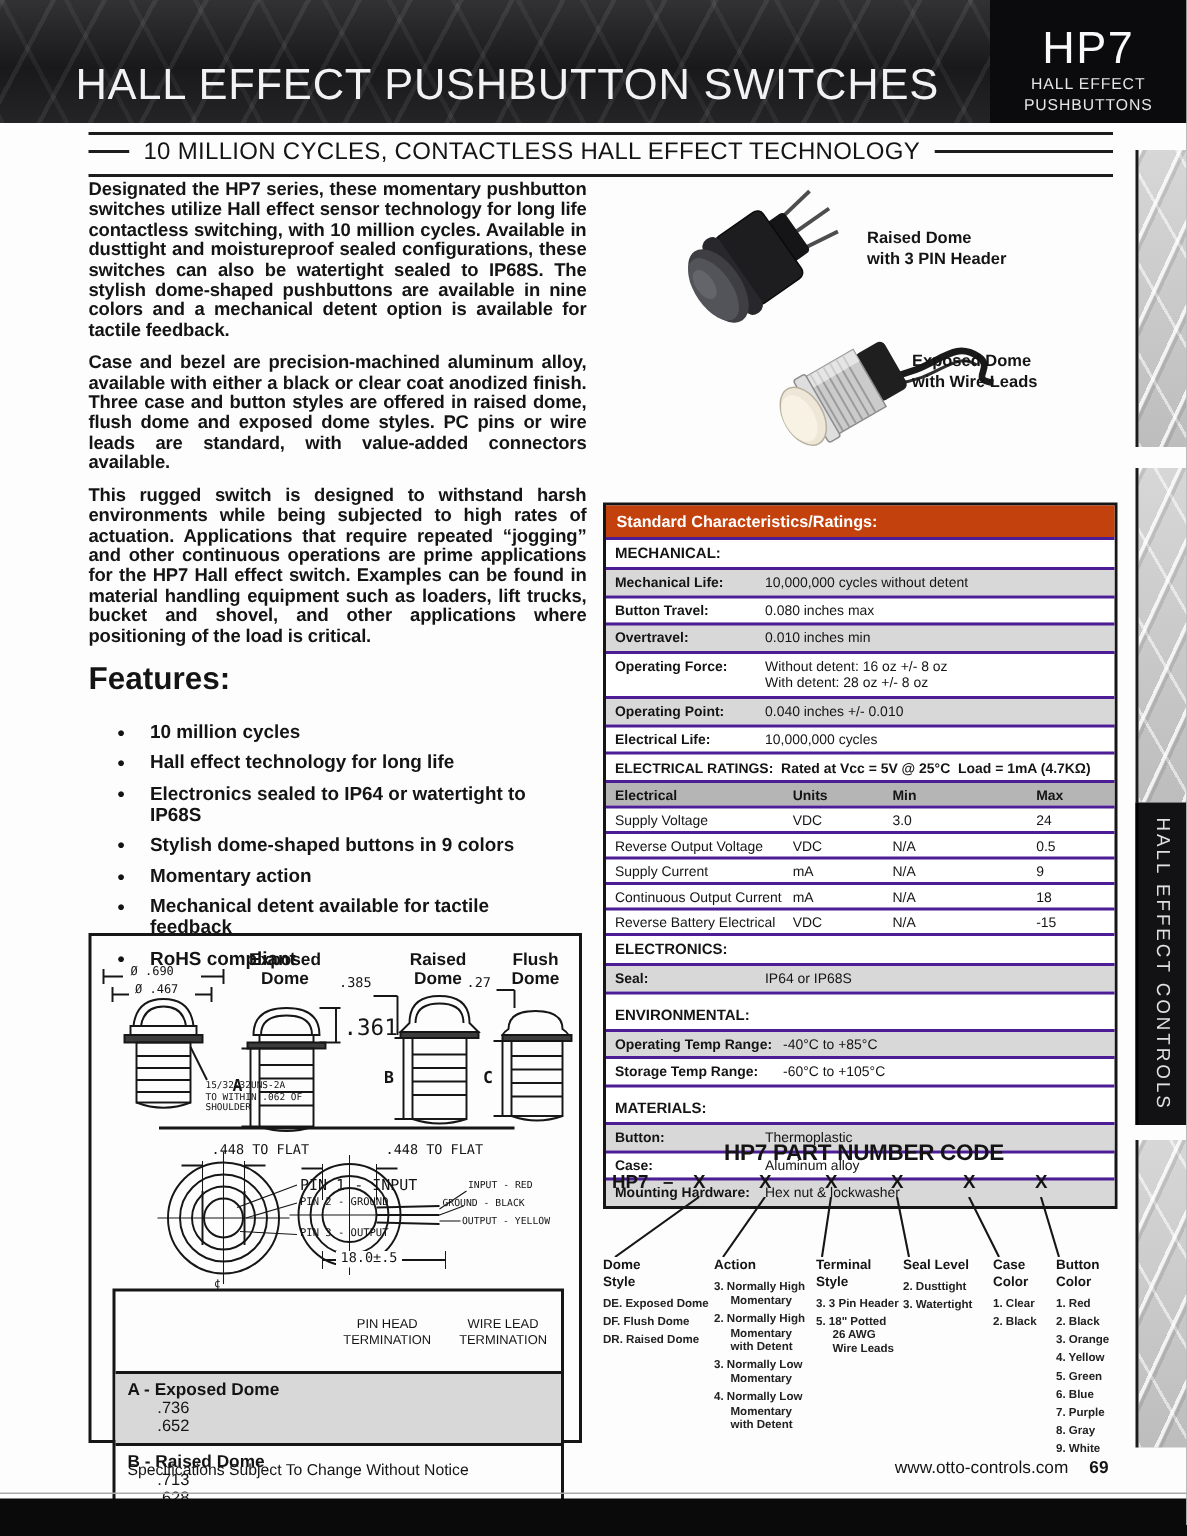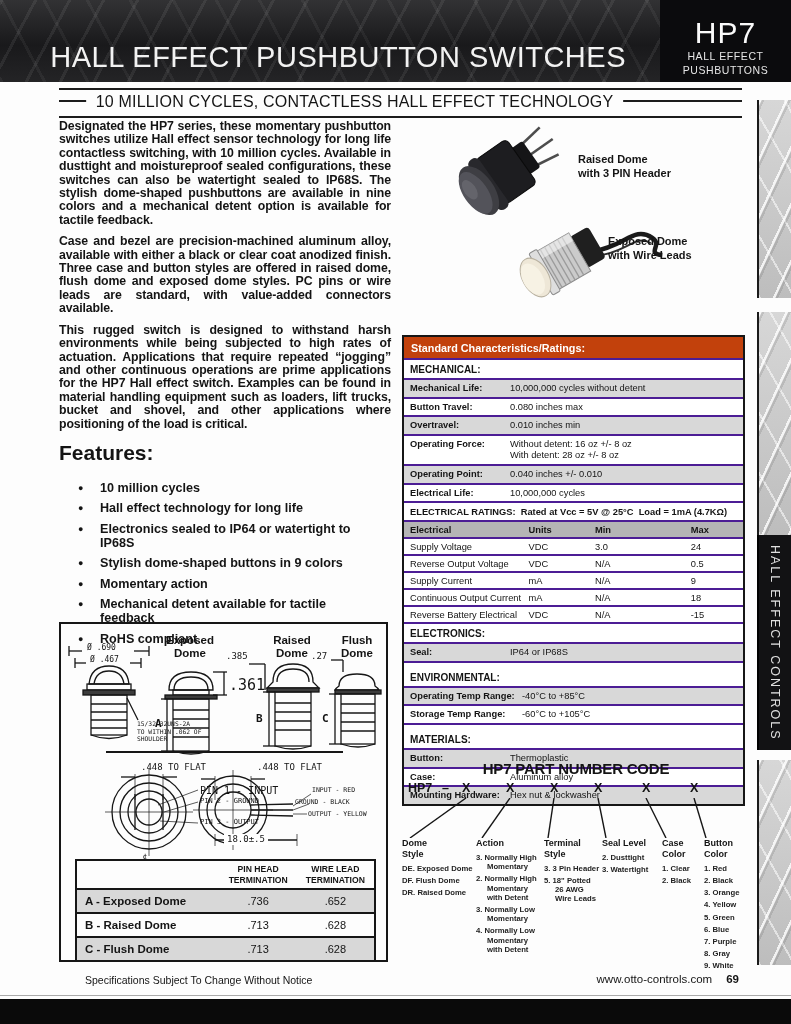--- a/index.html
+++ b/index.html
@@ -68,22 +68,22 @@
   
   #diagram{left:59px;top:622px;width:329px;height:340px;border:2px solid #161616;box-sizing:border-box;}
   .dlab{position:absolute;font-family:"DejaVu Sans Mono",monospace;font-size:8px;line-height:1.2;white-space:pre-line;}
   .dome-title{position:absolute;font-size:11.5px;font-weight:bold;text-align:center;line-height:1.15;
     font-family:"Liberation Sans",sans-serif;}
   .dimletter{position:absolute;font-size:11px;font-weight:bold;font-family:"DejaVu Sans Mono",monospace;}
 
   
   #termtbl{position:absolute;left:14px;top:235px;width:297px;border:2px solid #161616;font-size:11px;}
   #termtbl .trow{display:flex;}
-  #termtbl .trow + .trow{border-top:2px solid #161616;}
-  #termtbl .h{font-size:8.6px;font-weight:bold;text-align:center;line-height:1.25;padding:3px 0;}
+  #termtbl .trow + .trow{border-top:2px solid #161616;flex-direction:column;}
+  #termtbl .h{font-size:8.6px;font-weight:normal;text-align:center;line-height:1.25;padding:16px 0;}
   #termtbl .cA{width:48%;box-sizing:border-box;padding-left:8px;}
   #termtbl .cB,#termtbl .cC{width:26%;text-align:center;}
   #termtbl .data{padding:5px 0;}
   #termtbl .data .cA{font-weight:bold;font-size:11.5px;}
   #termtbl .gray{background:#d8d8d8;}
 
   
   #pn{left:400px;top:760px;width:352px;height:225px;}
   #pn-title{text-align:center;font-size:15px;font-weight:bold;letter-spacing:-.2px;}
   #pn-code{position:relative;height:18px;margin-top:4px;font-size:12.5px;font-weight:bold;}

